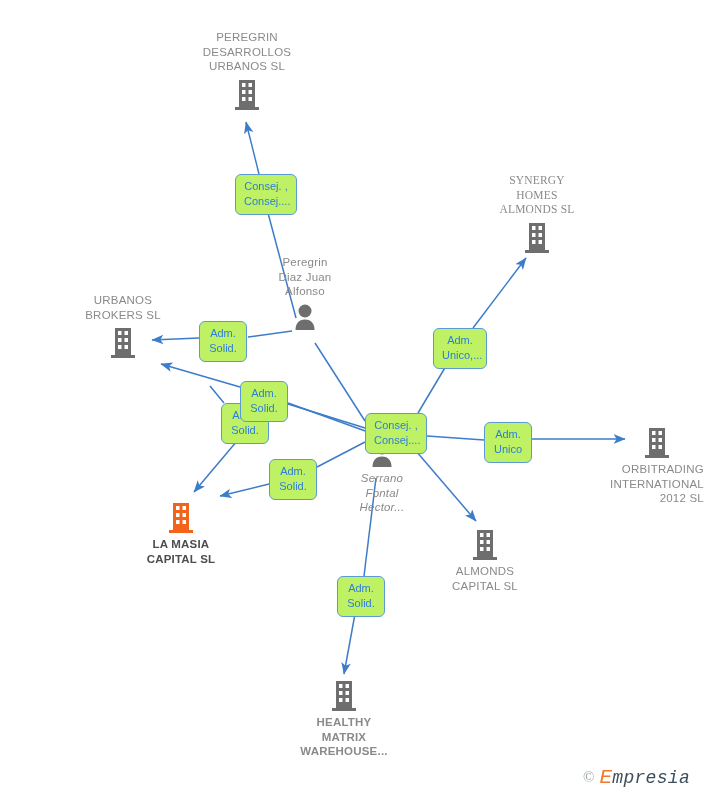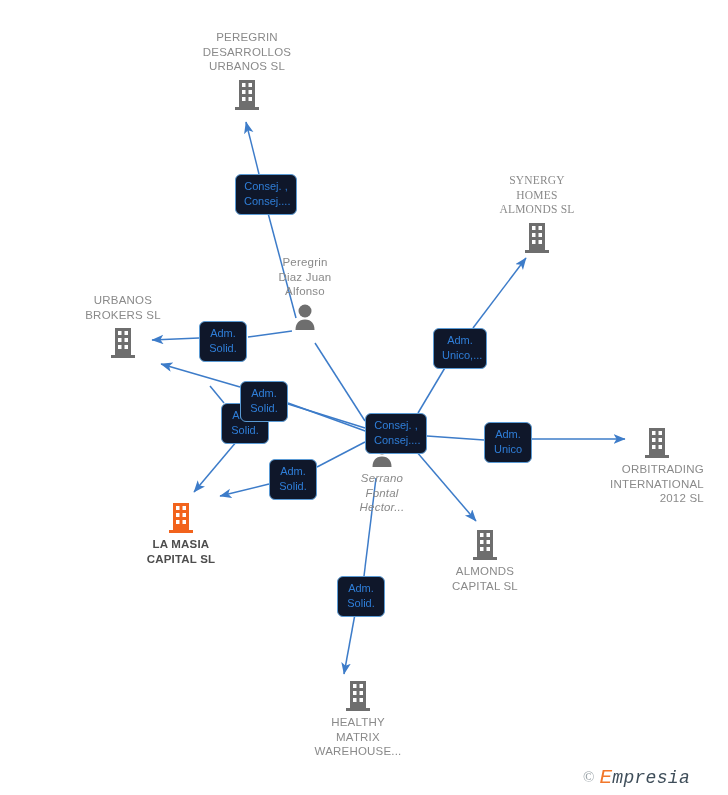--- a/index.html
+++ b/index.html
@@ -44,21 +44,21 @@
   }
   .bld svg{display:block;}
 
   
   .person{width:26px;height:28px;display:block;}
   .person svg{display:block;}
 
   
   .rel{
     position:absolute;
-    background:#0f172a;
+    background:#bef264;
     border:1.4px solid #5b9bd5;
     border-radius:6px;
     color:#2f7ed8;
     font-size:11px;
     line-height:15px;
     padding:4px 8px 5px 8px;
     white-space:pre-line;
     text-align:center;
     box-sizing:border-box;
   }
@@ -246,21 +246,21 @@
             <rect x="14.5" y="12" width="3.5" height="4"></rect>
           <rect x="8" y="19" width="3.5" height="4"></rect>
             <rect x="14.5" y="19" width="3.5" height="4"></rect>
         </g>
       </svg>
     </div>
     <div class="node-caption" style="margin-top:4px;">ALMONDS
 CAPITAL  SL</div>
   </div>
 
-  <div class="node" style="left:334px;top:679px;">
+  <div class="node" style="left:320px;top:679px;font-weight:bold;">
     <div class="bld">
       <svg width="26" height="32" viewBox="0 0 26 32">
         <rect x="5" y="2" width="16" height="27" fill="#6e6e6e"></rect>
         <rect x="1" y="29" width="24" height="3" fill="#6e6e6e"></rect>
         <g fill="#ffffff">
           <rect x="8" y="5" width="3.5" height="4"></rect>
             <rect x="14.5" y="5" width="3.5" height="4"></rect>
           <rect x="8" y="12" width="3.5" height="4"></rect>
             <rect x="14.5" y="12" width="3.5" height="4"></rect>
           <rect x="8" y="19" width="3.5" height="4"></rect>

